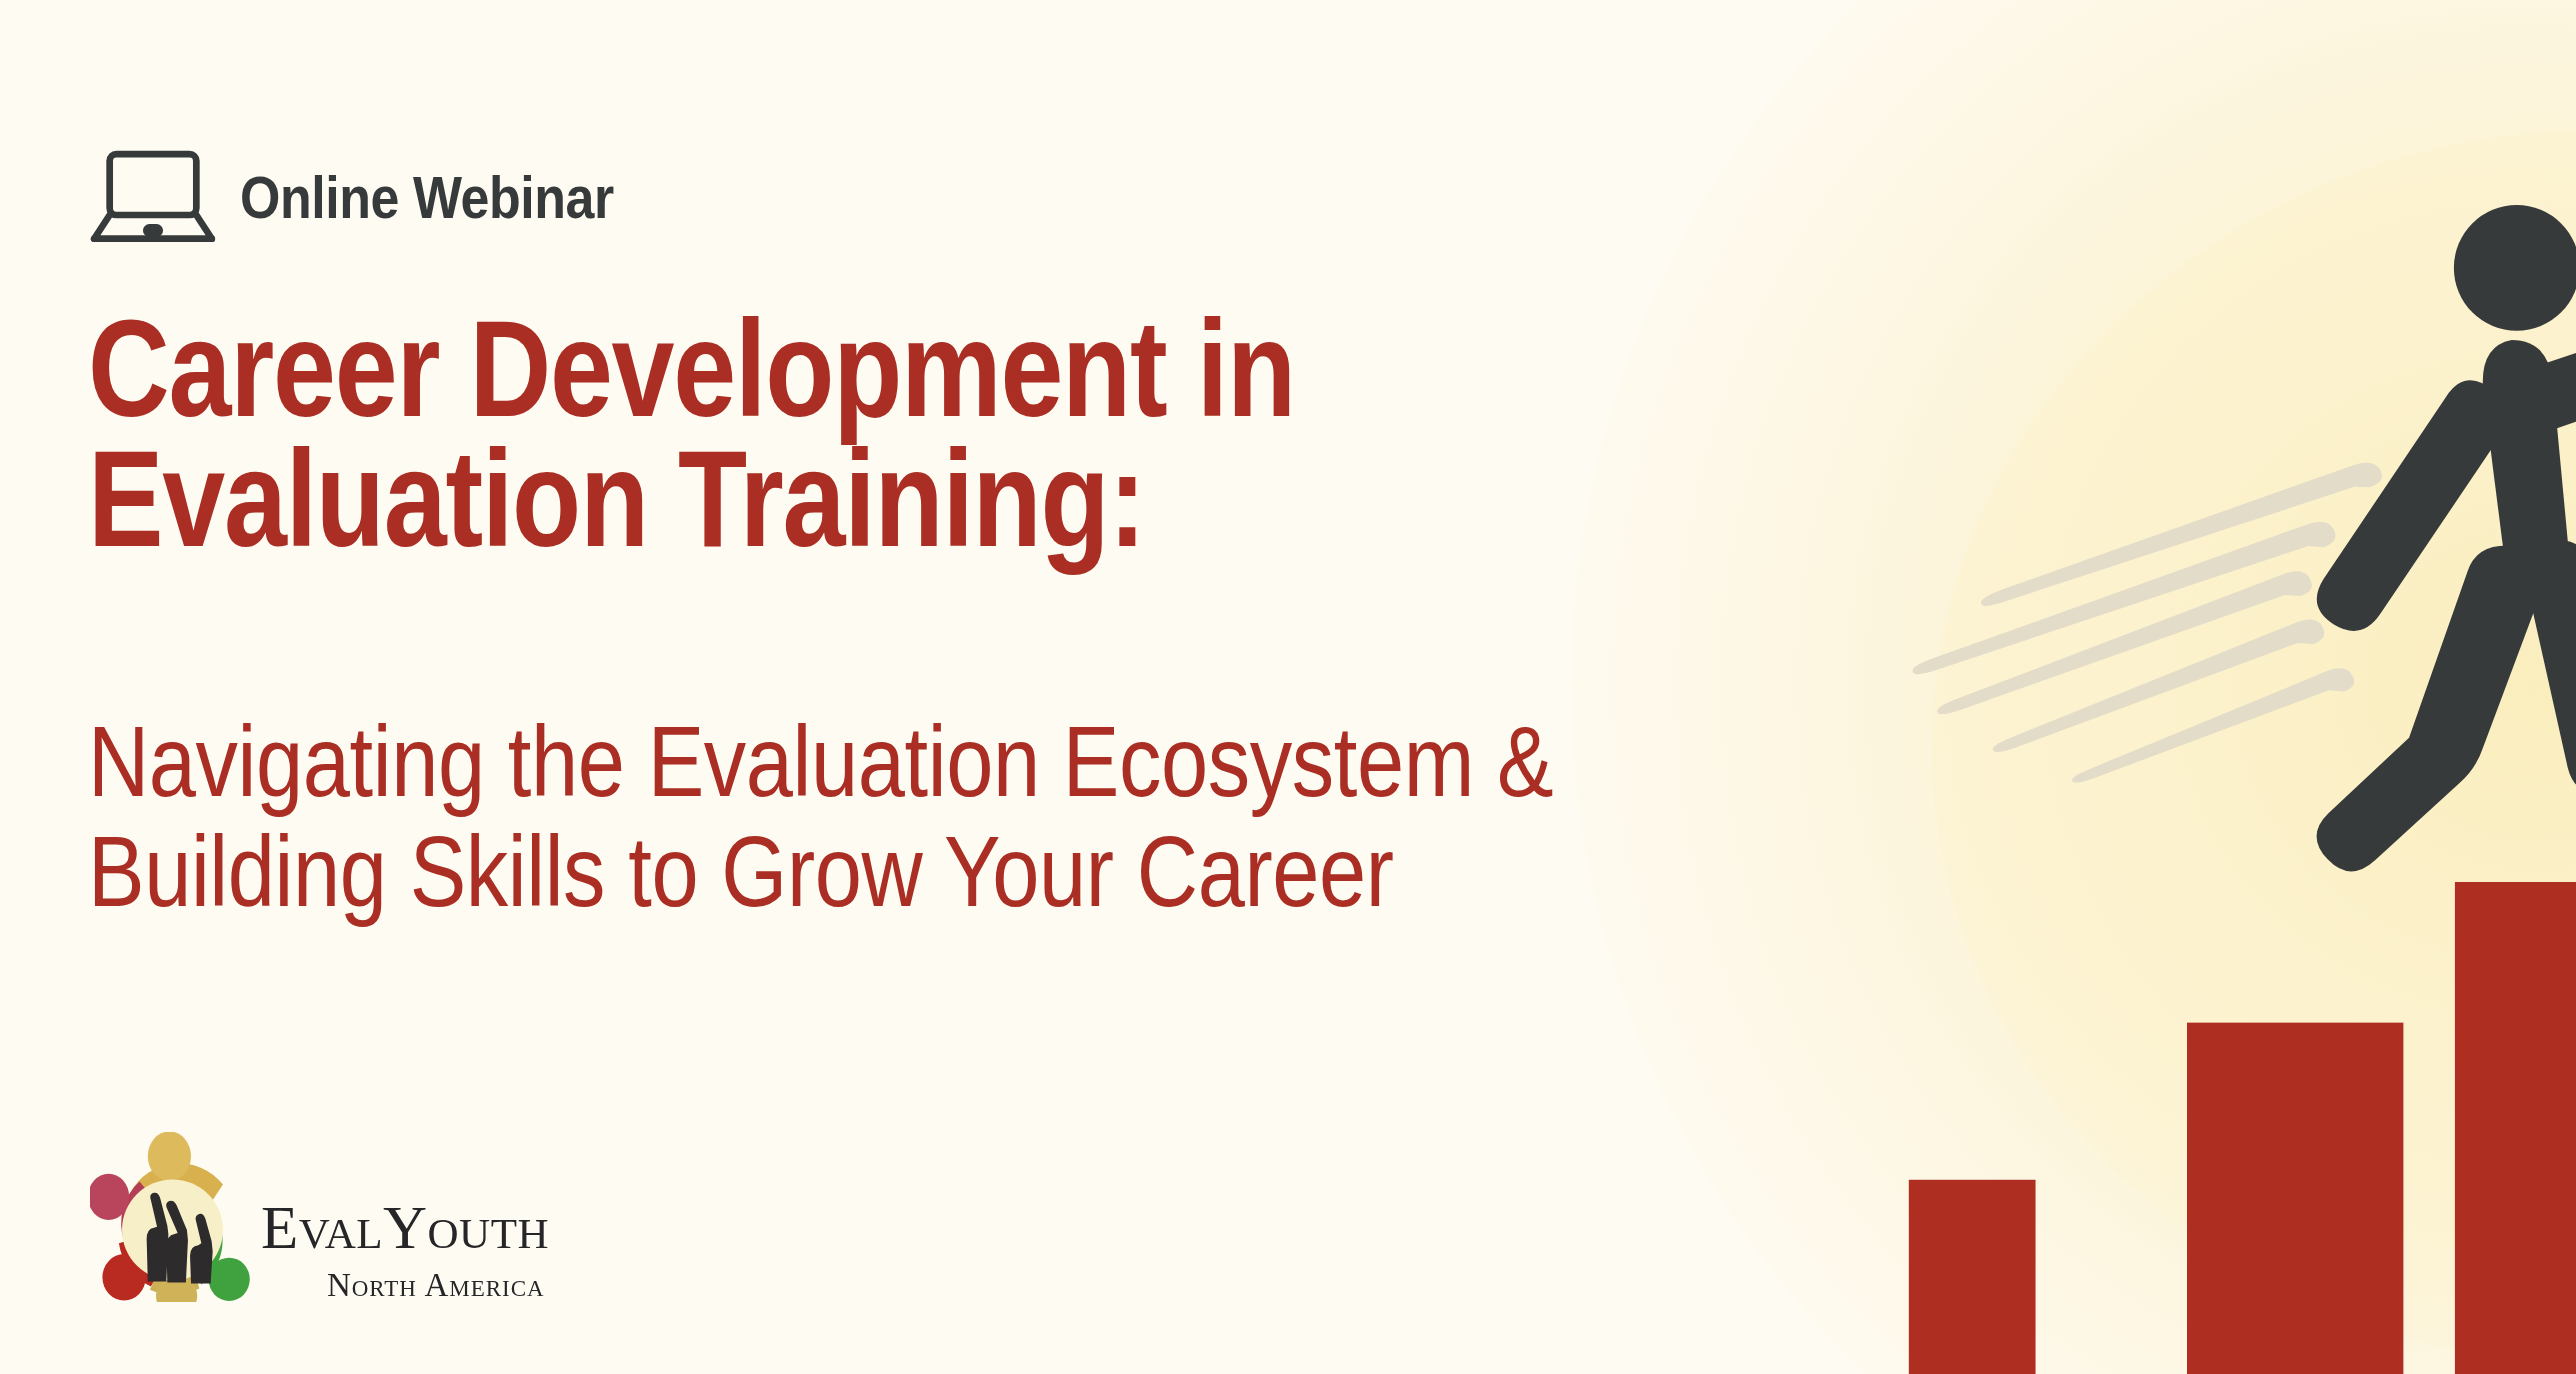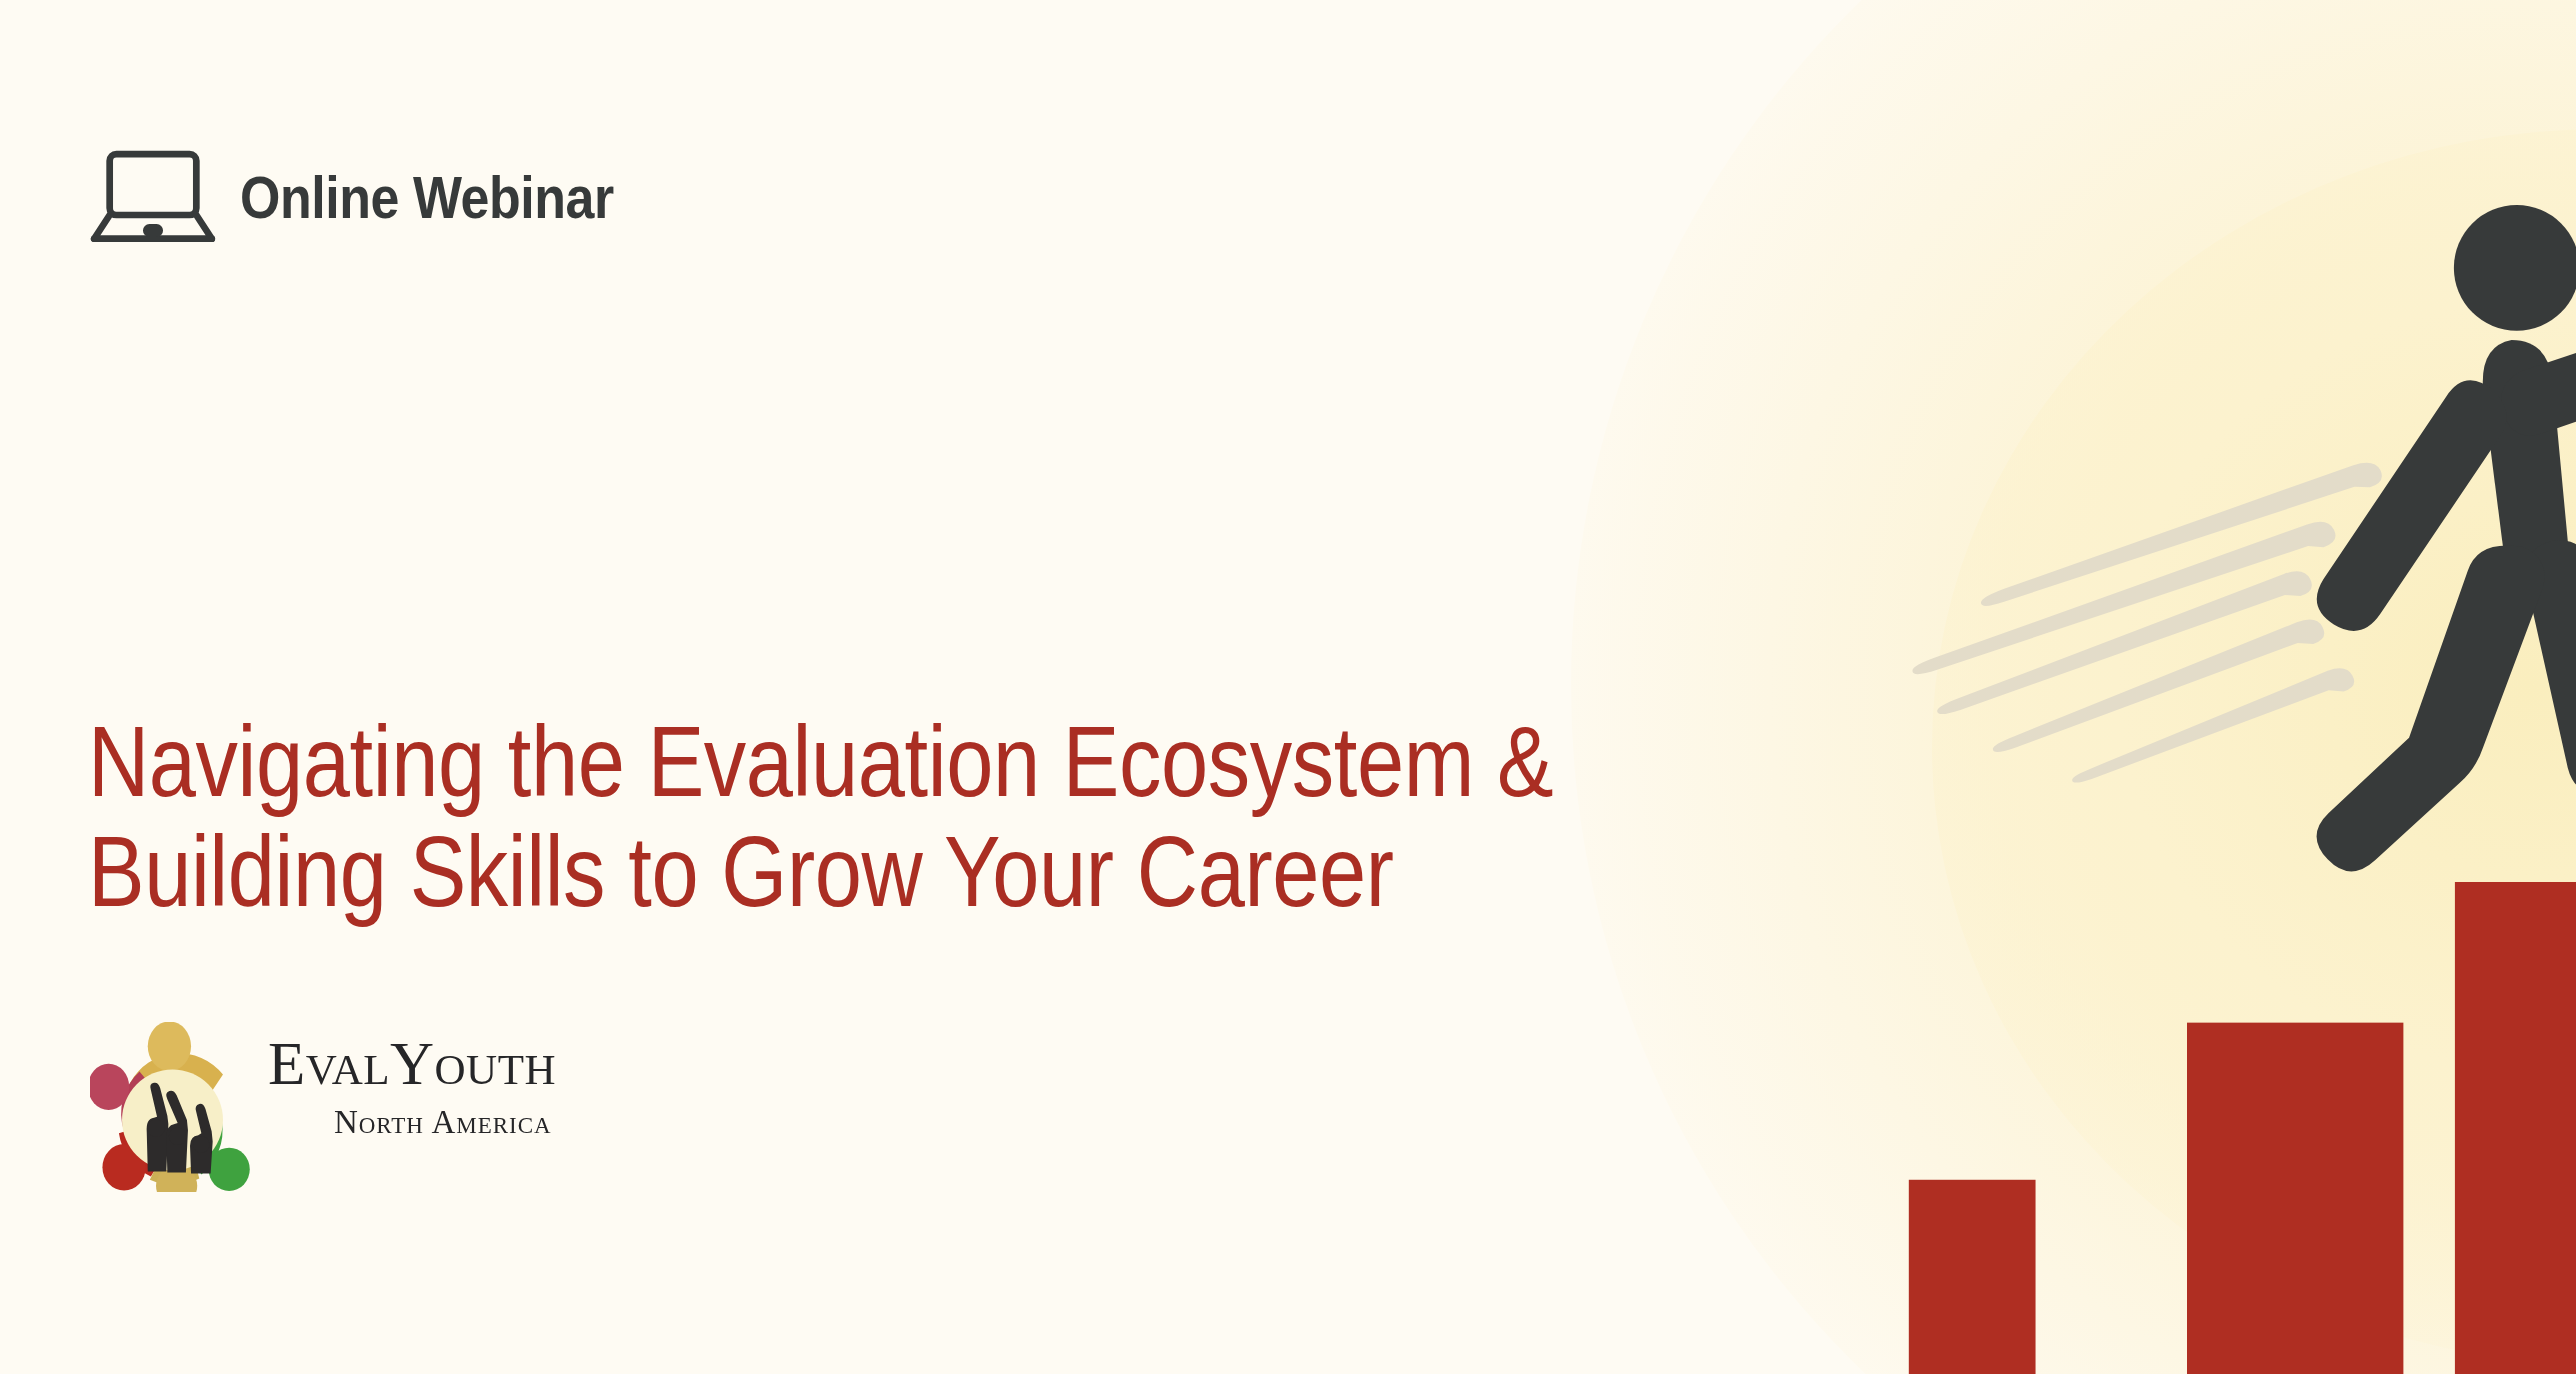--- a/index.html
+++ b/index.html
@@ -98,22 +98,22 @@
     line-height:1.09;
     letter-spacing:-0.5px;
     white-space:nowrap;
     transform:scaleX(0.84);
     transform-origin:left top;
   }
 
   
   .logo{
     position:absolute;
-    left:90px;top:1022px;
-    display:flex;align-items:flex-start;gap:16px;
+    left:90px;top:1132px;
+    display:flex;align-items:flex-end;gap:9px;
   }
   .logo-emblem{width:165px;height:170px;display:block;flex:0 0 auto;}
   .logo-text{
     display:flex;flex-direction:column;
     margin-left:-3.1px;margin-top:11.3px;
   }
   .logo-primary{
     font-family:"Liberation Serif","DejaVu Serif",serif;
     color:#262628;
     font-size:61px;
@@ -235,20 +235,24 @@
         <svg class="laptop-icon" viewBox="0 0 252 190" xmlns="http://www.w3.org/2000/svg" fill="none" stroke="#373A3A" stroke-width="13" stroke-linecap="round" stroke-linejoin="round">
           <rect x="42" y="10" width="168" height="118" rx="13"></rect>
           <path d="M42 128 L12 174 L240 174 L210 128"></path>
           <path d="M12 174 L240 174"></path>
           <rect x="113" y="152" width="26" height="12" rx="6"></rect>
         </svg>
       </span>
       <span class="badge-label">Online Webinar</span>
     </div>
 
+    <div class="headline">
+      <div class="headline-line">Career Development in</div>
+      <div class="headline-line">Evaluation Training:</div>
+    </div>
 
     <div class="subhead">
       <div class="subhead-line">Navigating the Evaluation Ecosystem &amp;</div>
       <div class="subhead-line">Building Skills to Grow Your Career</div>
     </div>
   </div>
 
   <div class="logo">
     <span>
       <svg class="logo-emblem" viewBox="0 0 320 330" xmlns="http://www.w3.org/2000/svg">

